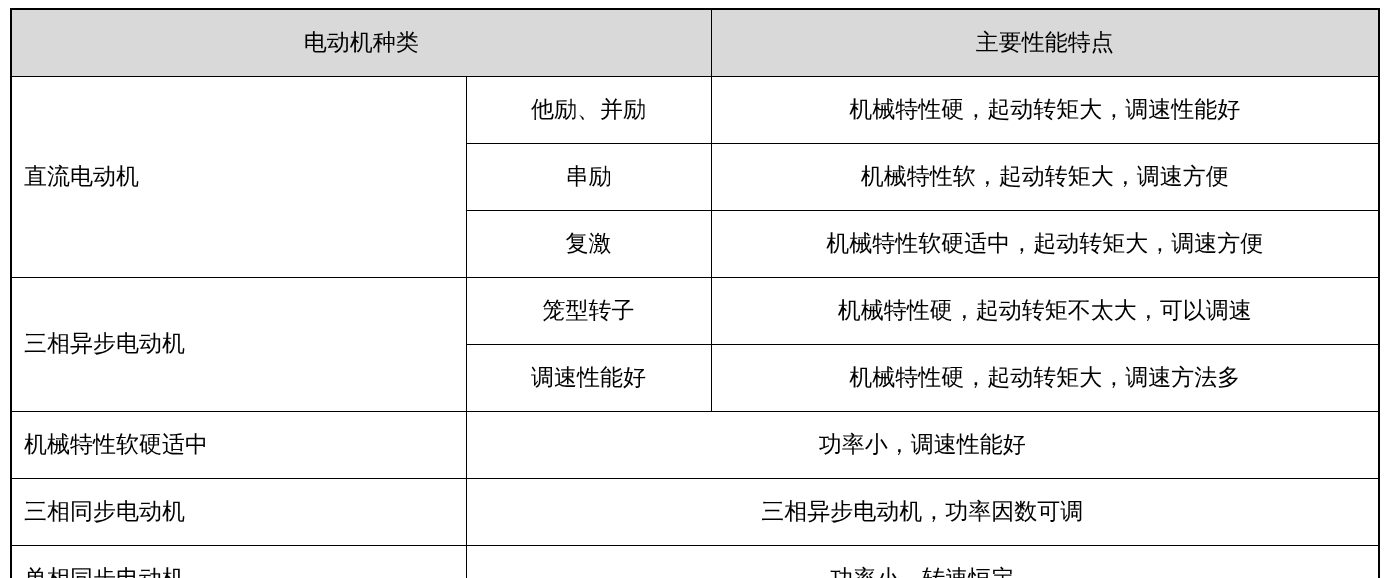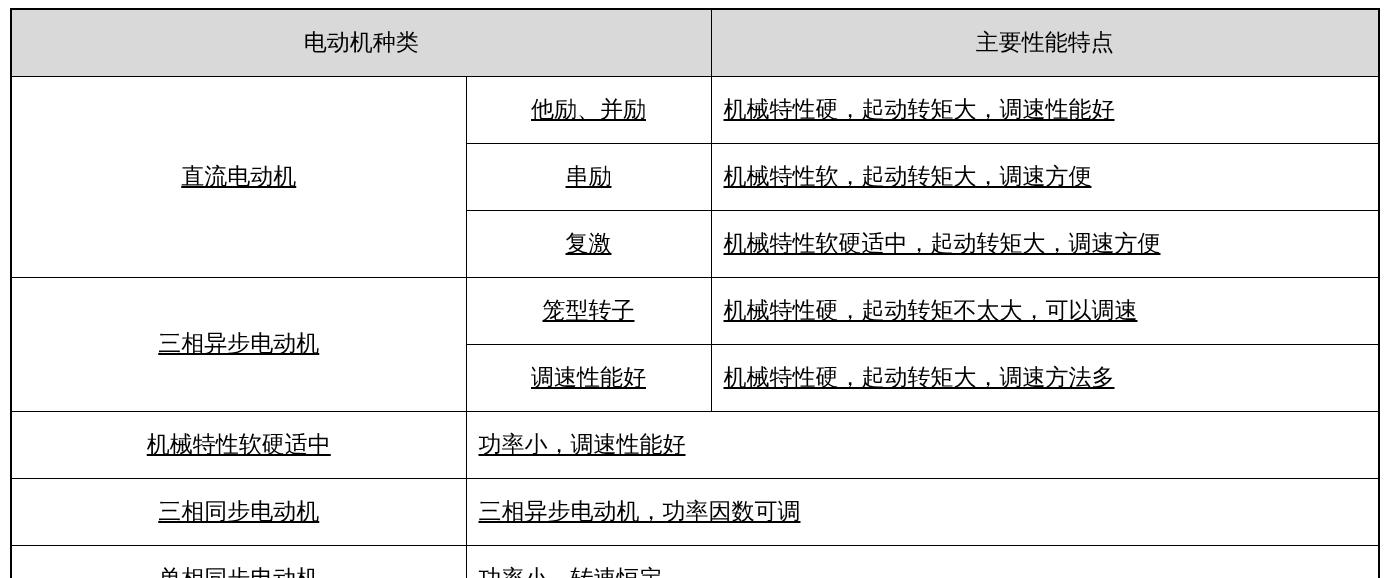--- a/index.html
+++ b/index.html
@@ -41,32 +41,30 @@
     font-size: 23px;
     height: 48px;
   }
   .col-kind  { width: 455px; }
   .col-sub   { width: 245px; }
   .col-feat  { width: auto; }
 
   .ctr { text-align: center; }
 
   td.kind-cell {
-    text-align: center;
   }
   td.sub-cell {
     text-align: center;
   }
   td.feat-cell {
-    text-align: left;
+    text-align: center;
     padding-left: 14px;
   }
   tr.body-row td {
     height: 48px;
-    text-decoration: underline;
   }
 </style>
 </head>
 <body>
 
 <div class="page">
   <table class="motor-table">
     <colgroup>
       <col class="col-kind">
       <col class="col-sub">

